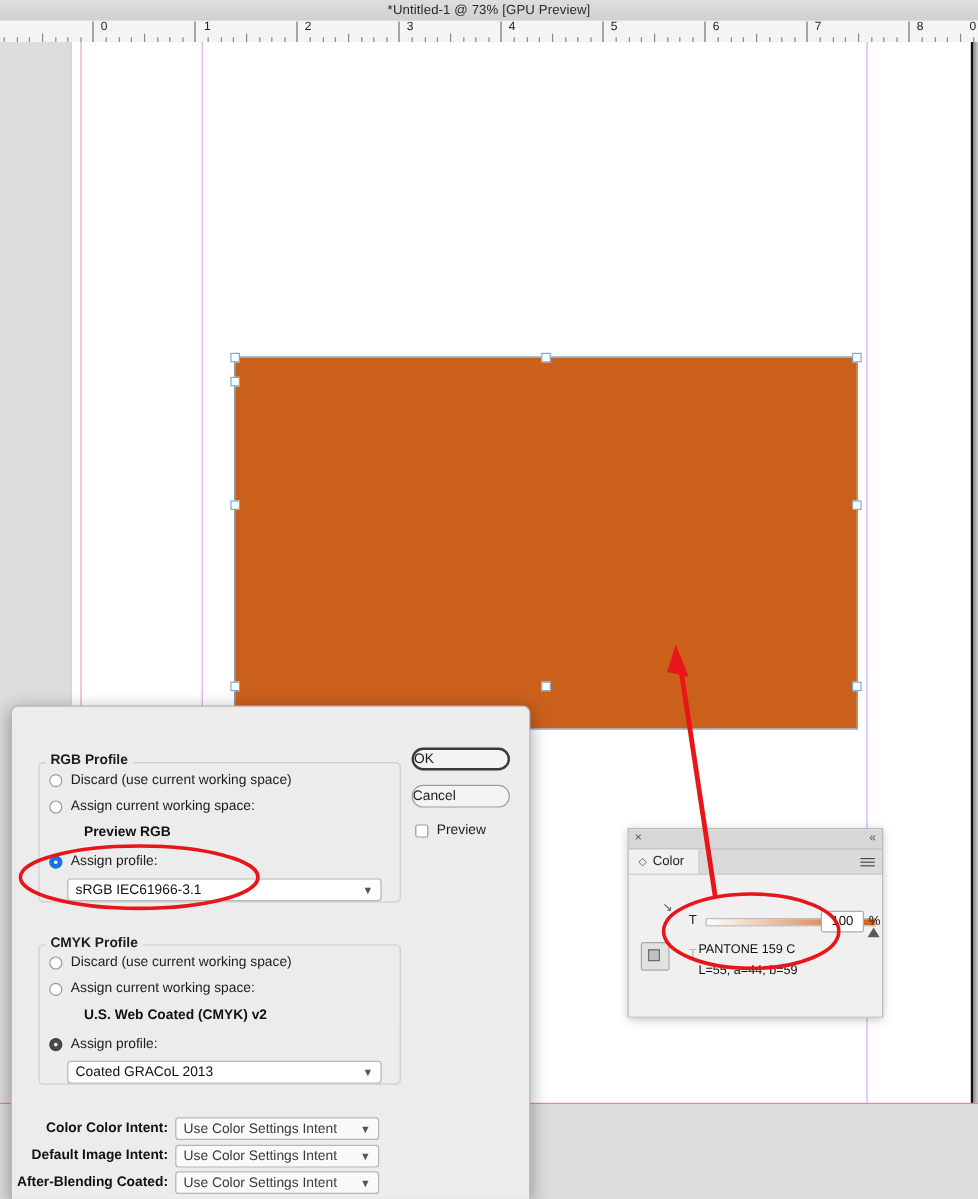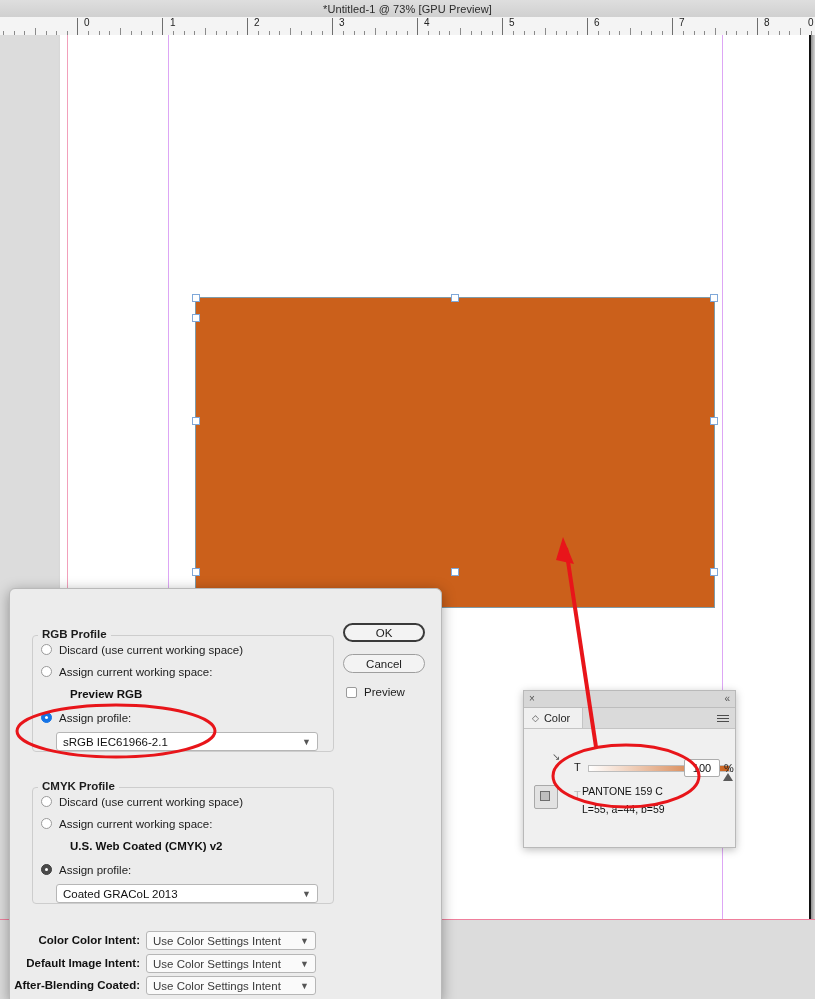--- a/index.html
+++ b/index.html
@@ -89,21 +89,21 @@
     font-size:11.5px;color:#323232;border-radius:5px 5px 0 0;
   }
   .group{
     position:absolute;border:1px solid #cdcdcd;border-radius:4px;
     background:transparent;
   }
   .group-legend{
     position:absolute;font-size:11.5px;font-weight:bold;color:#1c1c1c;
     background:#ececec;padding:0 4px;
   }
-  .radio-row{position:absolute;display:flex;align-items:flex-start;gap:7px;}
+  .radio-row{position:absolute;display:flex;align-items:flex-end;gap:7px;}
   .radio{
     width:11px;height:11px;border-radius:50%;
     border:1px solid #9a9a9a;background:#fff;box-sizing:border-box;
     display:inline-block;position:relative;flex:none;
   }
   .radio.on{background:#1473e6;border-color:#1473e6;}
   .radio.on:after{
     content:"";position:absolute;left:3px;top:3px;width:3px;height:3px;
     border-radius:50%;background:#fff;
   }
@@ -122,21 +122,21 @@
   }
   .combo .chev{font-size:9px;color:#555;}
   .combo.gray{background:#fafafa;color:#3a3a3a;}
   .intent-label{
     position:absolute;font-size:11.5px;font-weight:bold;color:#111;
     text-align:right;
   }
   .btn{
     position:absolute;width:82px;height:19px;border-radius:11px;
     background:#f3f3f3;border:1px solid #9e9e9e;
-    display:flex;align-items:center;justify-content:center;
+    display:flex;align-items:center;justify-content:flex-start;
     font-size:11.5px;color:#1c1c1c;box-sizing:border-box;
   }
   .btn.primary{border:2px solid #3a3a3a;}
   .checkbox{
     width:11px;height:11px;border:1px solid #9a9a9a;background:#fff;
     box-sizing:border-box;border-radius:2px;display:inline-block;flex:none;
   }
   
   #color-panel{
     position:absolute;left:523px;top:690px;width:211px;height:156px;
@@ -367,21 +367,21 @@
   <div class="radio-row" style="left:31px;top:77px;">
     <span class="radio"></span>
     <span class="rlab">Assign current working space:</span>
   </div>
   <div class="sublabel" style="left:60px;top:99px;">Preview RGB</div>
   <div class="radio-row" style="left:31px;top:123px;">
     <span class="radio on"></span>
     <span class="rlab">Assign profile:</span>
   </div>
   <div class="combo" style="left:46px;top:143px;width:262px;">
-    <span>sRGB IEC61966-2.1</span>
+    <span>sRGB IEC61966-3.1</span>
     <span class="chev">▼</span>
   </div>
 
   <div class="group" style="left:22px;top:198px;width:300px;height:115px;"></div>
   <div class="group-legend" style="left:28px;top:191px;">CMYK Profile</div>
 
   <div class="radio-row" style="left:31px;top:207px;">
     <span class="radio"></span>
     <span class="rlab">Discard (use current working space)</span>
   </div>

